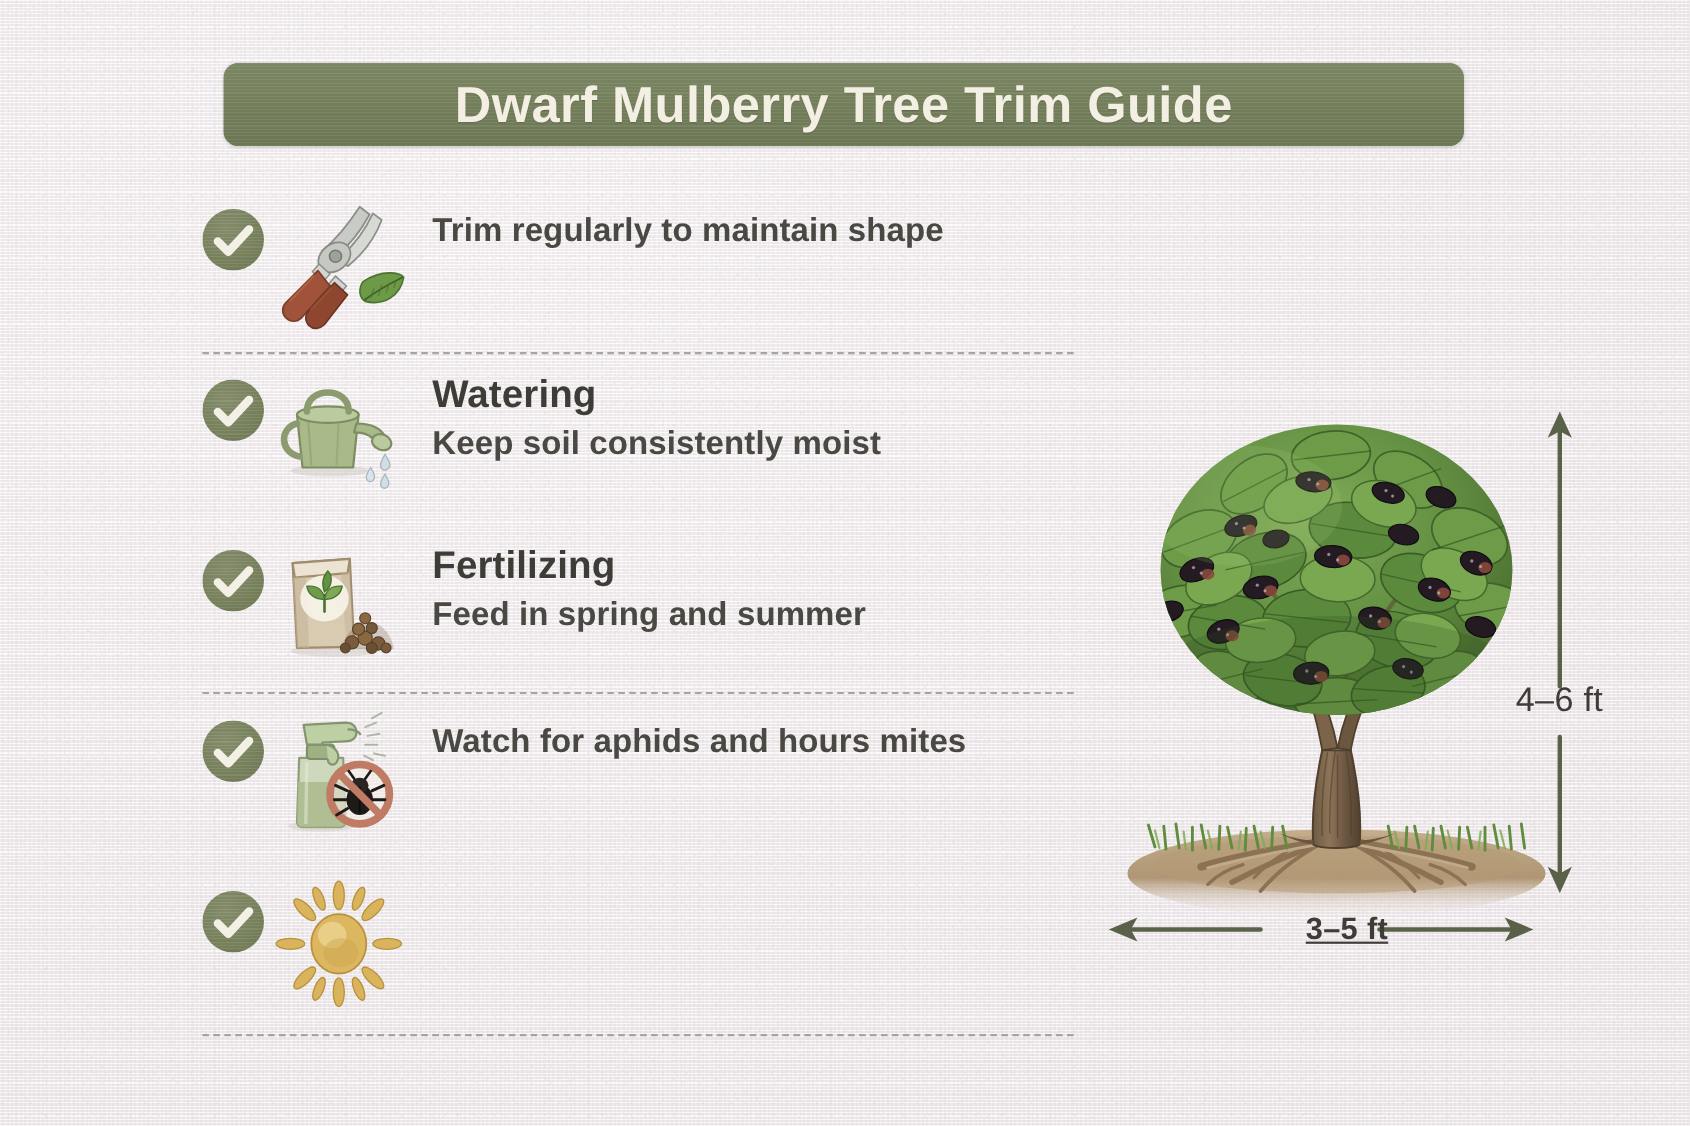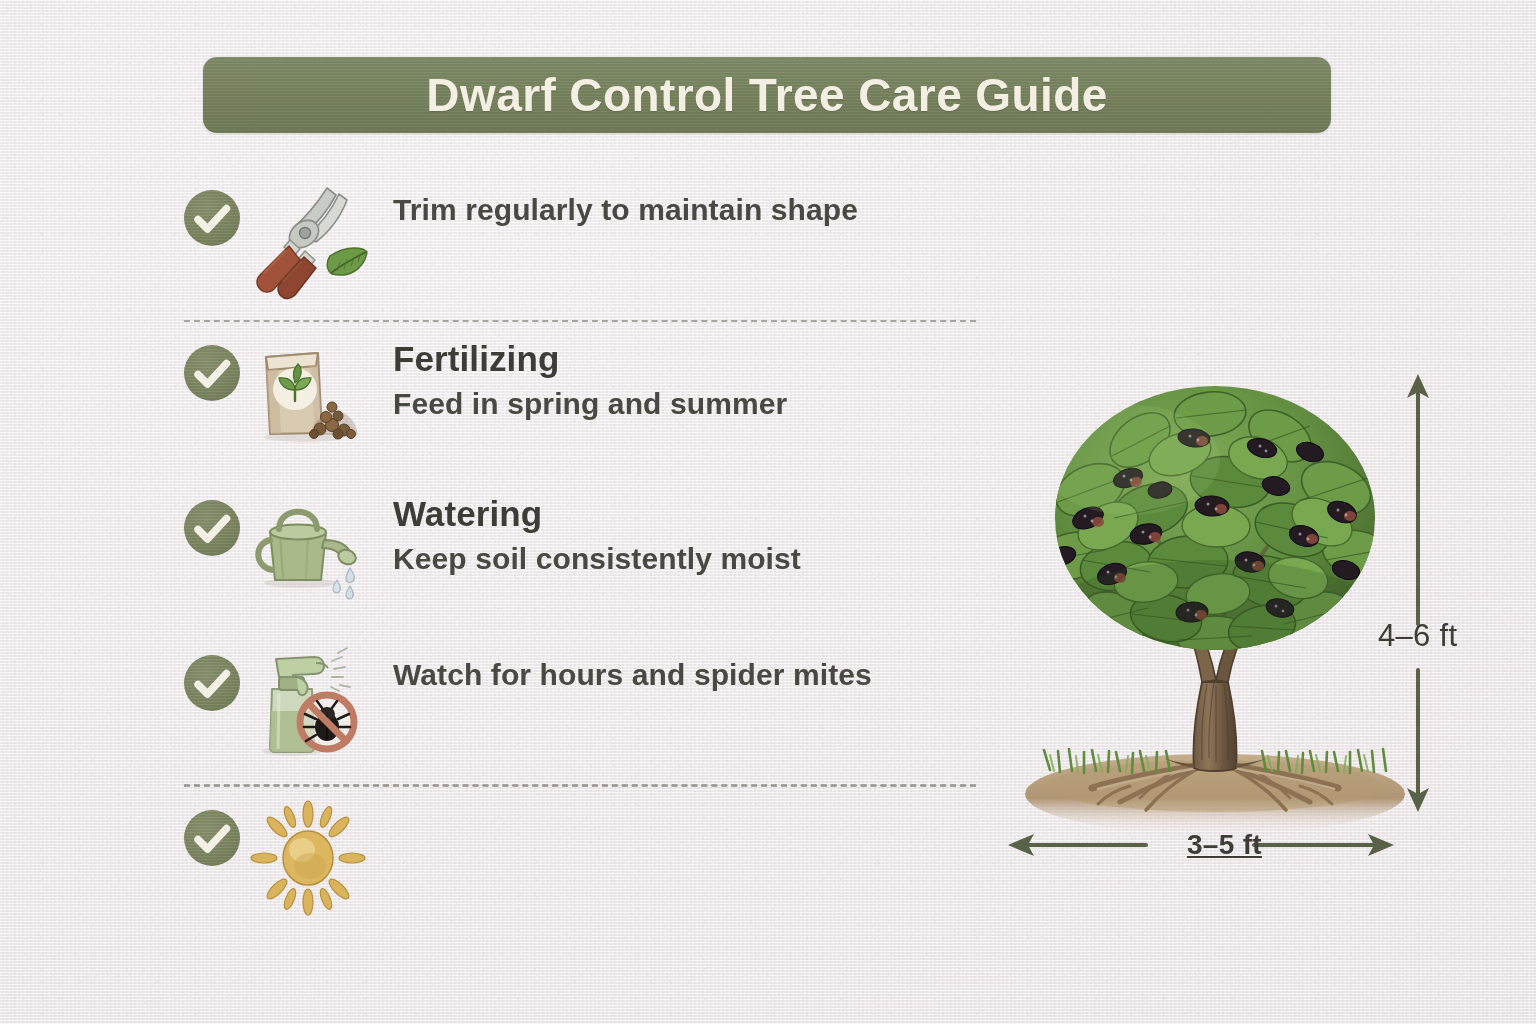--- a/index.html
+++ b/index.html
@@ -191,21 +191,21 @@
     text-decoration: underline;
   }
 </style>
 </head>
 <body>
 
 <div id="page">
   <div id="grain"></div>
 
   <div id="title-banner">
-    <div id="title-text">Dwarf Control Tree Care Guide</div>
+    <div id="title-text">Dwarf Mulberry Tree Trim Guide</div>
   </div>
 
   <div id="care-list">
 
     <div class="care-row">
       <div class="check-circle">
         <svg viewBox="0 0 56 56" aria-hidden="true">
           <path d="M14 29.5 L23.5 39 L42.5 18.5" fill="none" stroke="#f3f0e5" stroke-width="7.5" stroke-linecap="round" stroke-linejoin="round"></path>
         </svg>
       </div>
@@ -230,20 +230,58 @@
           <path d="M82 78 C100 66 116 70 119 74 C116 92 100 100 84 96 C78 92 78 84 82 78 Z" fill="#6d9a47" stroke="#4d7330" stroke-width="1.5"></path>
           <path d="M83 95 C92 88 106 80 118 74" stroke="#3f6327" stroke-width="1.6" fill="none"></path>
           <path d="M89 93 L92 84 M96 91 L99 81 M103 88 L106 79 M110 84 L112 77" stroke="#4d7330" stroke-width="1.1" fill="none" opacity=".8"></path>
         </svg>
       </div>
 
       <div class="row-text">
         <div class="row-desc">Trim regularly to maintain shape</div>
       </div>
       <div class="divider d0"></div>
+    </div>
+
+    <div class="care-row">
+      <div class="check-circle">
+        <svg viewBox="0 0 56 56" aria-hidden="true">
+          <path d="M14 29.5 L23.5 39 L42.5 18.5" fill="none" stroke="#f3f0e5" stroke-width="7.5" stroke-linecap="round" stroke-linejoin="round"></path>
+        </svg>
+      </div>
+
+      <div class="row-icon">
+        <svg viewBox="0 0 120 120" aria-hidden="true">
+
+          <ellipse cx="52" cy="95" rx="36" ry="5" fill="#c9c6bc" opacity=".45"></ellipse>
+
+          <path d="M22 44 L78 44 L73 92 L27 92 Z" fill="#a9b98a" stroke="#7d8d62" stroke-width="2" stroke-linejoin="round"></path>
+          <path d="M32 46 L35 90" stroke="#93a474" stroke-width="2" opacity=".75"></path>
+          <path d="M60 46 L58 90" stroke="#93a474" stroke-width="2" opacity=".6"></path>
+
+          <ellipse cx="50" cy="44" rx="28" ry="7.5" fill="#bccb9f" stroke="#7d8d62" stroke-width="2"></ellipse>
+
+          <path d="M31 41 C31 18 69 18 69 41" fill="none" stroke="#8c9b6f" stroke-width="6" stroke-linecap="round"></path>
+
+          <path d="M22 52 C6 56 6 78 24 82" fill="none" stroke="#8c9b6f" stroke-width="6" stroke-linecap="round"></path>
+
+          <path d="M76 52 C92 52 100 58 103 66 L95 72 C92 64 86 60 74 60 Z" fill="#a9b98a" stroke="#7d8d62" stroke-width="2" stroke-linejoin="round"></path>
+          <ellipse cx="99" cy="69" rx="9" ry="7" transform="rotate(22 99 69)" fill="#bccb9f" stroke="#7d8d62" stroke-width="2"></ellipse>
+
+          <path d="M102 80 C106 86 108 90 105 93 C102 96 98 94 98 90 C98 87 100 84 102 80 Z" fill="#d2dde4" stroke="#a9b8c2" stroke-width="1.2"></path>
+          <path d="M89 92 C92 97 94 101 91 104 C88 106 85 104 85 101 C85 98 87 95 89 92 Z" fill="#d9e3e9" stroke="#a9b8c2" stroke-width="1.2"></path>
+          <path d="M102 98 C105 103 107 107 104 110 C101 112 98 110 98 107 C98 104 100 101 102 98 Z" fill="#d2dde4" stroke="#a9b8c2" stroke-width="1.2"></path>
+        </svg>
+      </div>
+
+      <div class="row-text">
+        <div class="row-title">Watering</div>
+        <div class="row-desc">Keep soil consistently moist</div>
+      </div>
+      <div class="divider d1"></div>
     </div>
 
     <div class="care-row">
       <div class="check-circle">
         <svg viewBox="0 0 56 56" aria-hidden="true">
           <path d="M14 29.5 L23.5 39 L42.5 18.5" fill="none" stroke="#f3f0e5" stroke-width="7.5" stroke-linecap="round" stroke-linejoin="round"></path>
         </svg>
       </div>
 
       <div class="row-icon">
@@ -286,58 +324,20 @@
 
     <div class="care-row">
       <div class="check-circle">
         <svg viewBox="0 0 56 56" aria-hidden="true">
           <path d="M14 29.5 L23.5 39 L42.5 18.5" fill="none" stroke="#f3f0e5" stroke-width="7.5" stroke-linecap="round" stroke-linejoin="round"></path>
         </svg>
       </div>
 
       <div class="row-icon">
         <svg viewBox="0 0 120 120" aria-hidden="true">
-
-          <ellipse cx="52" cy="95" rx="36" ry="5" fill="#c9c6bc" opacity=".45"></ellipse>
-
-          <path d="M22 44 L78 44 L73 92 L27 92 Z" fill="#a9b98a" stroke="#7d8d62" stroke-width="2" stroke-linejoin="round"></path>
-          <path d="M32 46 L35 90" stroke="#93a474" stroke-width="2" opacity=".75"></path>
-          <path d="M60 46 L58 90" stroke="#93a474" stroke-width="2" opacity=".6"></path>
-
-          <ellipse cx="50" cy="44" rx="28" ry="7.5" fill="#bccb9f" stroke="#7d8d62" stroke-width="2"></ellipse>
-
-          <path d="M31 41 C31 18 69 18 69 41" fill="none" stroke="#8c9b6f" stroke-width="6" stroke-linecap="round"></path>
-
-          <path d="M22 52 C6 56 6 78 24 82" fill="none" stroke="#8c9b6f" stroke-width="6" stroke-linecap="round"></path>
-
-          <path d="M76 52 C92 52 100 58 103 66 L95 72 C92 64 86 60 74 60 Z" fill="#a9b98a" stroke="#7d8d62" stroke-width="2" stroke-linejoin="round"></path>
-          <ellipse cx="99" cy="69" rx="9" ry="7" transform="rotate(22 99 69)" fill="#bccb9f" stroke="#7d8d62" stroke-width="2"></ellipse>
-
-          <path d="M102 80 C106 86 108 90 105 93 C102 96 98 94 98 90 C98 87 100 84 102 80 Z" fill="#d2dde4" stroke="#a9b8c2" stroke-width="1.2"></path>
-          <path d="M89 92 C92 97 94 101 91 104 C88 106 85 104 85 101 C85 98 87 95 89 92 Z" fill="#d9e3e9" stroke="#a9b8c2" stroke-width="1.2"></path>
-          <path d="M102 98 C105 103 107 107 104 110 C101 112 98 110 98 107 C98 104 100 101 102 98 Z" fill="#d2dde4" stroke="#a9b8c2" stroke-width="1.2"></path>
-        </svg>
-      </div>
-
-      <div class="row-text">
-        <div class="row-title">Watering</div>
-        <div class="row-desc">Keep soil consistently moist</div>
-      </div>
-      <div class="divider d1"></div>
-    </div>
-
-    <div class="care-row">
-      <div class="check-circle">
-        <svg viewBox="0 0 56 56" aria-hidden="true">
-          <path d="M14 29.5 L23.5 39 L42.5 18.5" fill="none" stroke="#f3f0e5" stroke-width="7.5" stroke-linecap="round" stroke-linejoin="round"></path>
-        </svg>
-      </div>
-
-      <div class="row-icon">
-        <svg viewBox="0 0 120 120" aria-hidden="true">
           <ellipse cx="44" cy="108" rx="30" ry="5" fill="#c9c6bc" opacity=".4"></ellipse>
 
           <path d="M24 46 L64 46 L66 104 C66 107 64 109 61 109 L27 109 C24 109 22 107 22 104 Z" fill="#cdd8bd" stroke="#8f9e79" stroke-width="2" stroke-linejoin="round"></path>
 
           <path d="M23 68 L65 68 L66 104 C66 107 64 109 61 109 L27 109 C24 109 22 107 22 104 Z" fill="#a9bb8c" opacity=".85"></path>
           <path d="M31 50 L30 106" stroke="#e3ecd7" stroke-width="3" opacity=".55"></path>
 
           <rect x="31" y="34" width="25" height="13" rx="3" fill="#9fb083" stroke="#7f8e6a" stroke-width="2"></rect>
 
           <path d="M28 16 L66 14 C73 14 76 18 76 23 C76 28 72 31 66 31 L45 32 L45 34 L31 34 Z" fill="#bcd0a3" stroke="#849471" stroke-width="2" stroke-linejoin="round"></path>
@@ -362,21 +362,21 @@
           <path d="M74 65 L69 58 M84 65 L89 58" stroke="#1d1a17" stroke-width="2.4" stroke-linecap="round"></path>
           <path d="M68 76 L57 71 M68 84 L56 84 M68 92 L58 98
                    M90 76 L101 71 M90 84 L102 84 M90 92 L100 98" stroke="#1d1a17" stroke-width="2.6" stroke-linecap="round"></path>
           <path d="M79 72 L79 96" stroke="#0f0d0b" stroke-width="1.6"></path>
 
           <path d="M60 60 L98 98" stroke="#bf7b63" stroke-width="7" stroke-linecap="round"></path>
         </svg>
       </div>
 
       <div class="row-text">
-        <div class="row-desc">Watch for hours and spider mites</div>
+        <div class="row-desc">Watch for aphids and hours mites</div>
       </div>
 
     </div>
 
     <div class="care-row">
       <div class="check-circle">
         <svg viewBox="0 0 56 56" aria-hidden="true">
           <path d="M14 29.5 L23.5 39 L42.5 18.5" fill="none" stroke="#f3f0e5" stroke-width="7.5" stroke-linecap="round" stroke-linejoin="round"></path>
         </svg>
       </div>

